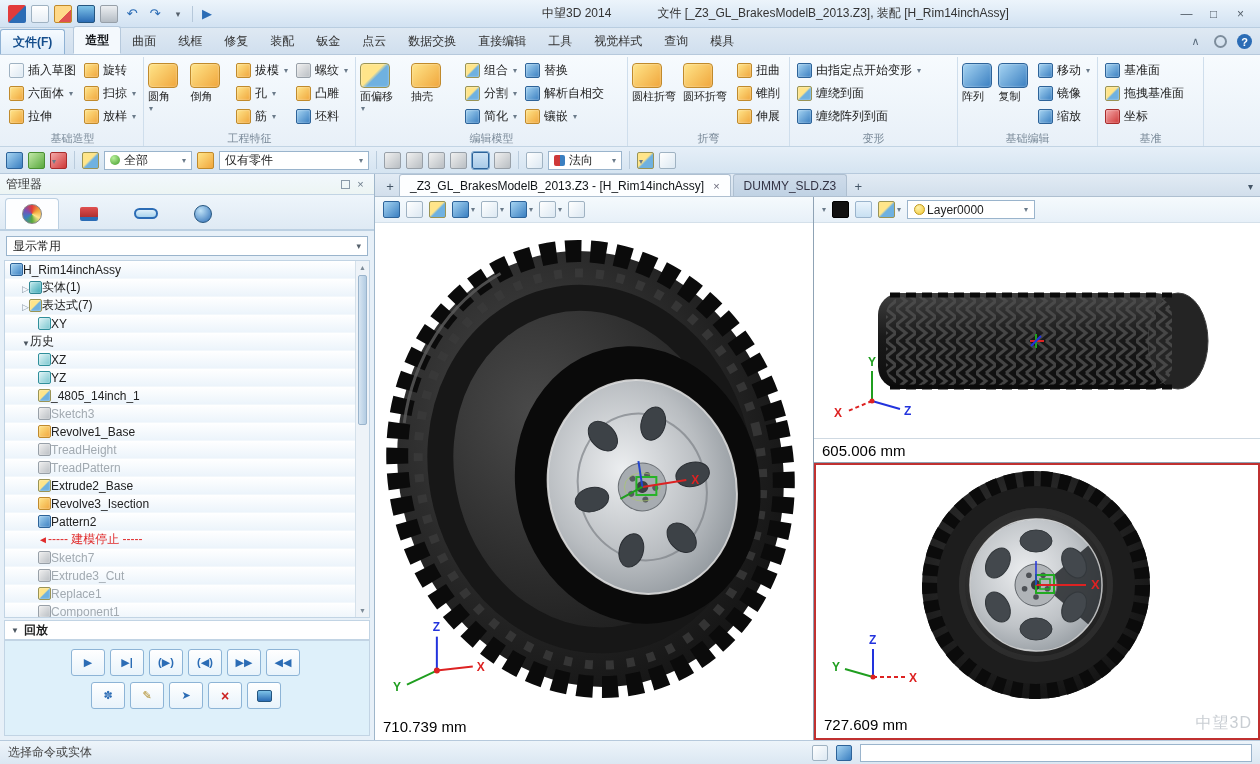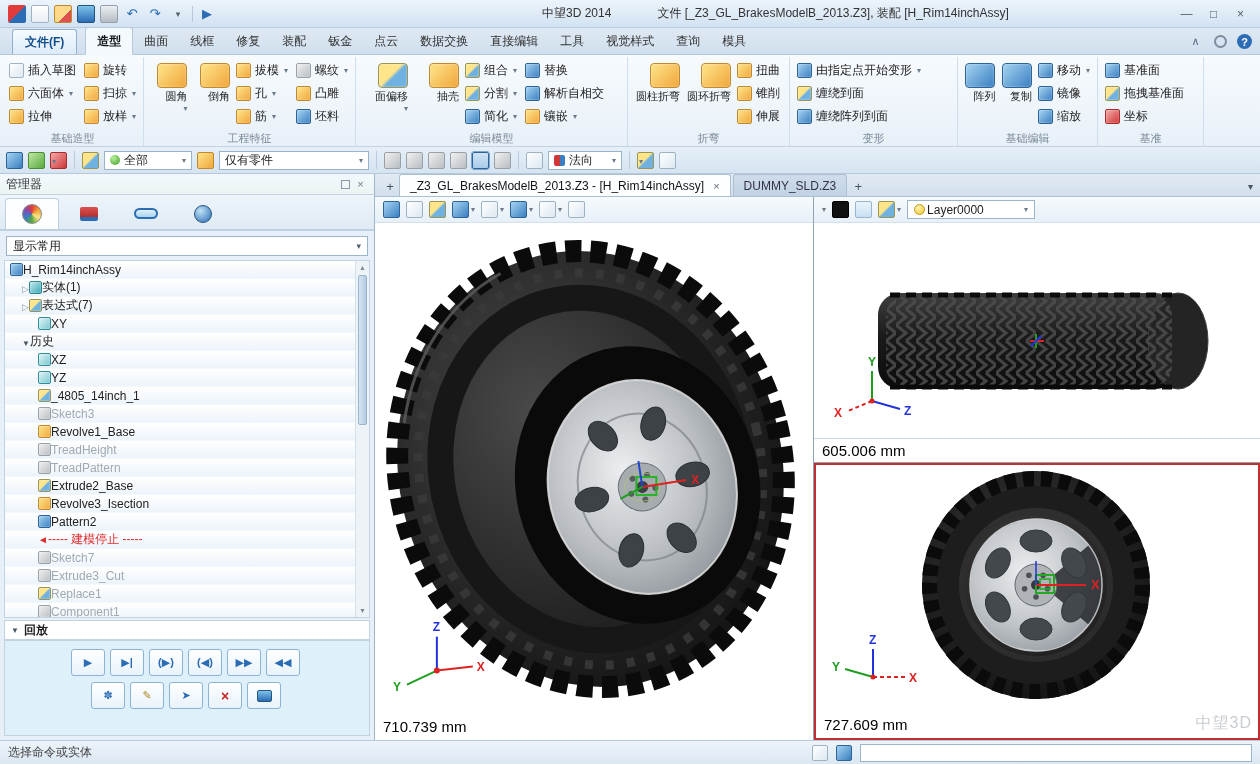--- a/index.html
+++ b/index.html
@@ -33,37 +33,37 @@
   .qa-sep{width:1px;height:16px;background:#b6c8da;}
   .tb-sp-a{width:318px;}
   .tb-gap{width:46px;}
   .tb-sp-b{flex:1;}
   .tb-apptitle{color:#333;}
   .tb-docinfo{color:#333;}
   .wc{width:27px;height:20px;display:flex;align-items:center;justify-content:center;color:#55606b;font-size:12px;}
   .wcs{display:flex;margin-right:6px;}
 
   
-  #tabrow{height:27px;background:linear-gradient(#dfe9f3,#d0dfee);border-bottom:1px solid #b6c9dc;display:flex;align-items:center;padding-left:12px;position:relative;flex:none;}
+  #tabrow{height:27px;background:linear-gradient(#dfe9f3,#d0dfee);border-bottom:1px solid #b6c9dc;display:flex;align-items:flex-end;padding-left:0;position:relative;flex:none;}
   .ftab{background:linear-gradient(#f6fbff,#dcebf9);border:1px solid #8fb2d4;border-bottom:none;color:#134d8c;font-weight:bold;padding:4px 12px 3px;border-radius:3px 3px 0 0;margin-right:8px;}
   .rtab{padding:5px 11px 4px;color:#333;white-space:nowrap;font-family:Liberation Serif, serif;}
   .rtab.active{background:#f4f9fd;border:1px solid #b6c9dc;border-bottom:1px solid #f4f9fd;font-weight:bold;color:#101418;border-radius:3px 3px 0 0;}
   .tabrow-right{position:absolute;right:8px;top:5px;display:flex;gap:8px;align-items:center;}
   .tr-ic{width:17px;height:17px;display:flex;align-items:center;justify-content:center;color:#5a6b7c;font-size:11px;}
   .tr-gear{border:2px solid #7d8d9c;border-radius:50%;width:13px;height:13px;}
   .tr-help{background:#2b6cb5;color:#fff;border-radius:50%;font-weight:bold;font-size:11px;width:15px;height:15px;}
 
   
   #ribbon{height:92px;background:linear-gradient(#f7fbfe,#e8f0f8);border-bottom:1px solid #c2d4e4;display:flex;padding:2px 2px 0;flex:none;}
   .rgroup{display:flex;flex-direction:column;border-right:1px solid #cfdeec;padding:2px 4px 0;flex:none;}
   .rg-body{flex:1;display:flex;align-items:stretch;gap:3px;}
   .rg-title{text-align:center;color:#7a8a99;font-size:11px;height:15px;line-height:15px;}
   .grid3{display:grid;grid-template-rows:repeat(3,23px);grid-auto-flow:column;column-gap:2px;align-content:start;}
   .rbtn-s{display:flex;align-items:center;gap:4px;padding:0 3px;white-space:nowrap;border-radius:2px;}
-  .rbtn-l{width:48px;display:flex;flex-direction:column;align-items:flex-end;gap:2px;padding-top:4px;border-radius:3px;text-align:center;}
+  .rbtn-l{width:48px;display:flex;flex-direction:column;align-items:flex-start;gap:2px;padding-top:4px;border-radius:3px;text-align:center;}
   .rbtn-l.narrow{width:40px;}
   .rbtn-l .lbl{font-size:11px;line-height:12px;}
   .dd::after{content:"▾";font-size:8px;color:#6a7a89;margin-left:1px;}
 
   
   #selbar{height:27px;background:linear-gradient(#e6eff8,#d5e4f1);border-bottom:1px solid #b6c9dc;display:flex;align-items:center;gap:5px;padding:0 6px;flex:none;}
   .sicon{width:17px;height:17px;border-radius:2px;flex:none;}
   .sicon.pressed{outline:1px solid #7aa6cc;background:linear-gradient(#cfe4f5,#a9cbe8);}
   .vsep{width:1px;height:18px;background:#b9cbdc;margin:0 2px;flex:none;}
   .scombo{height:19px;background:#fff;border:1px solid #9ab4cc;display:flex;align-items:center;gap:4px;padding:0 5px;flex:none;}

